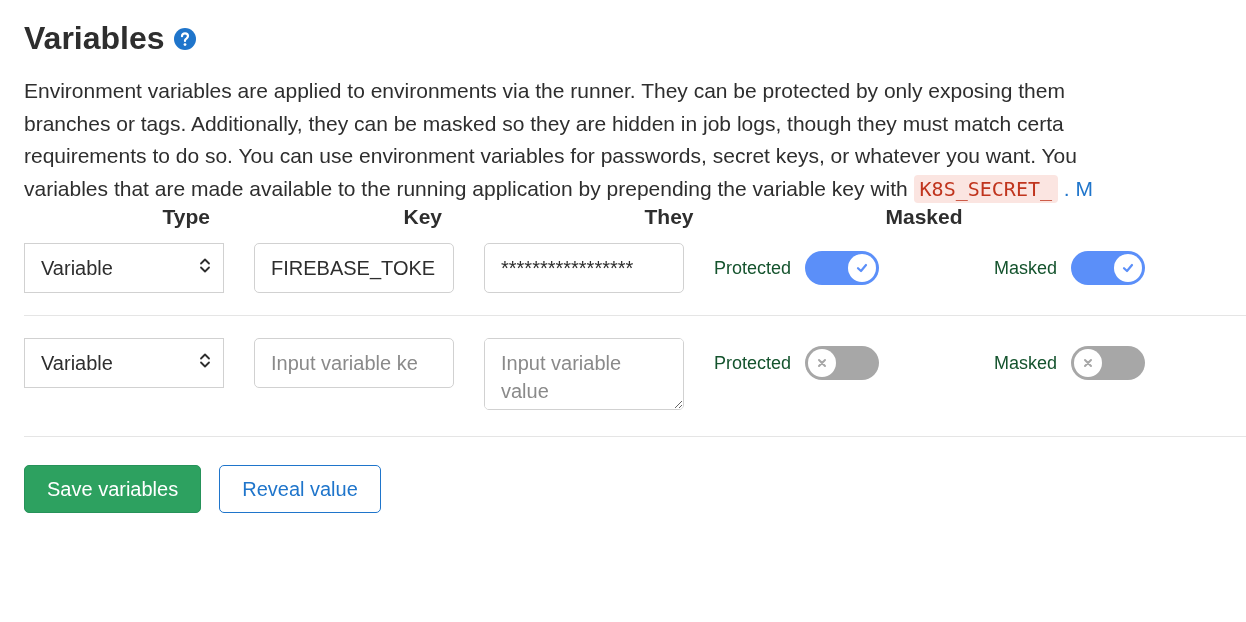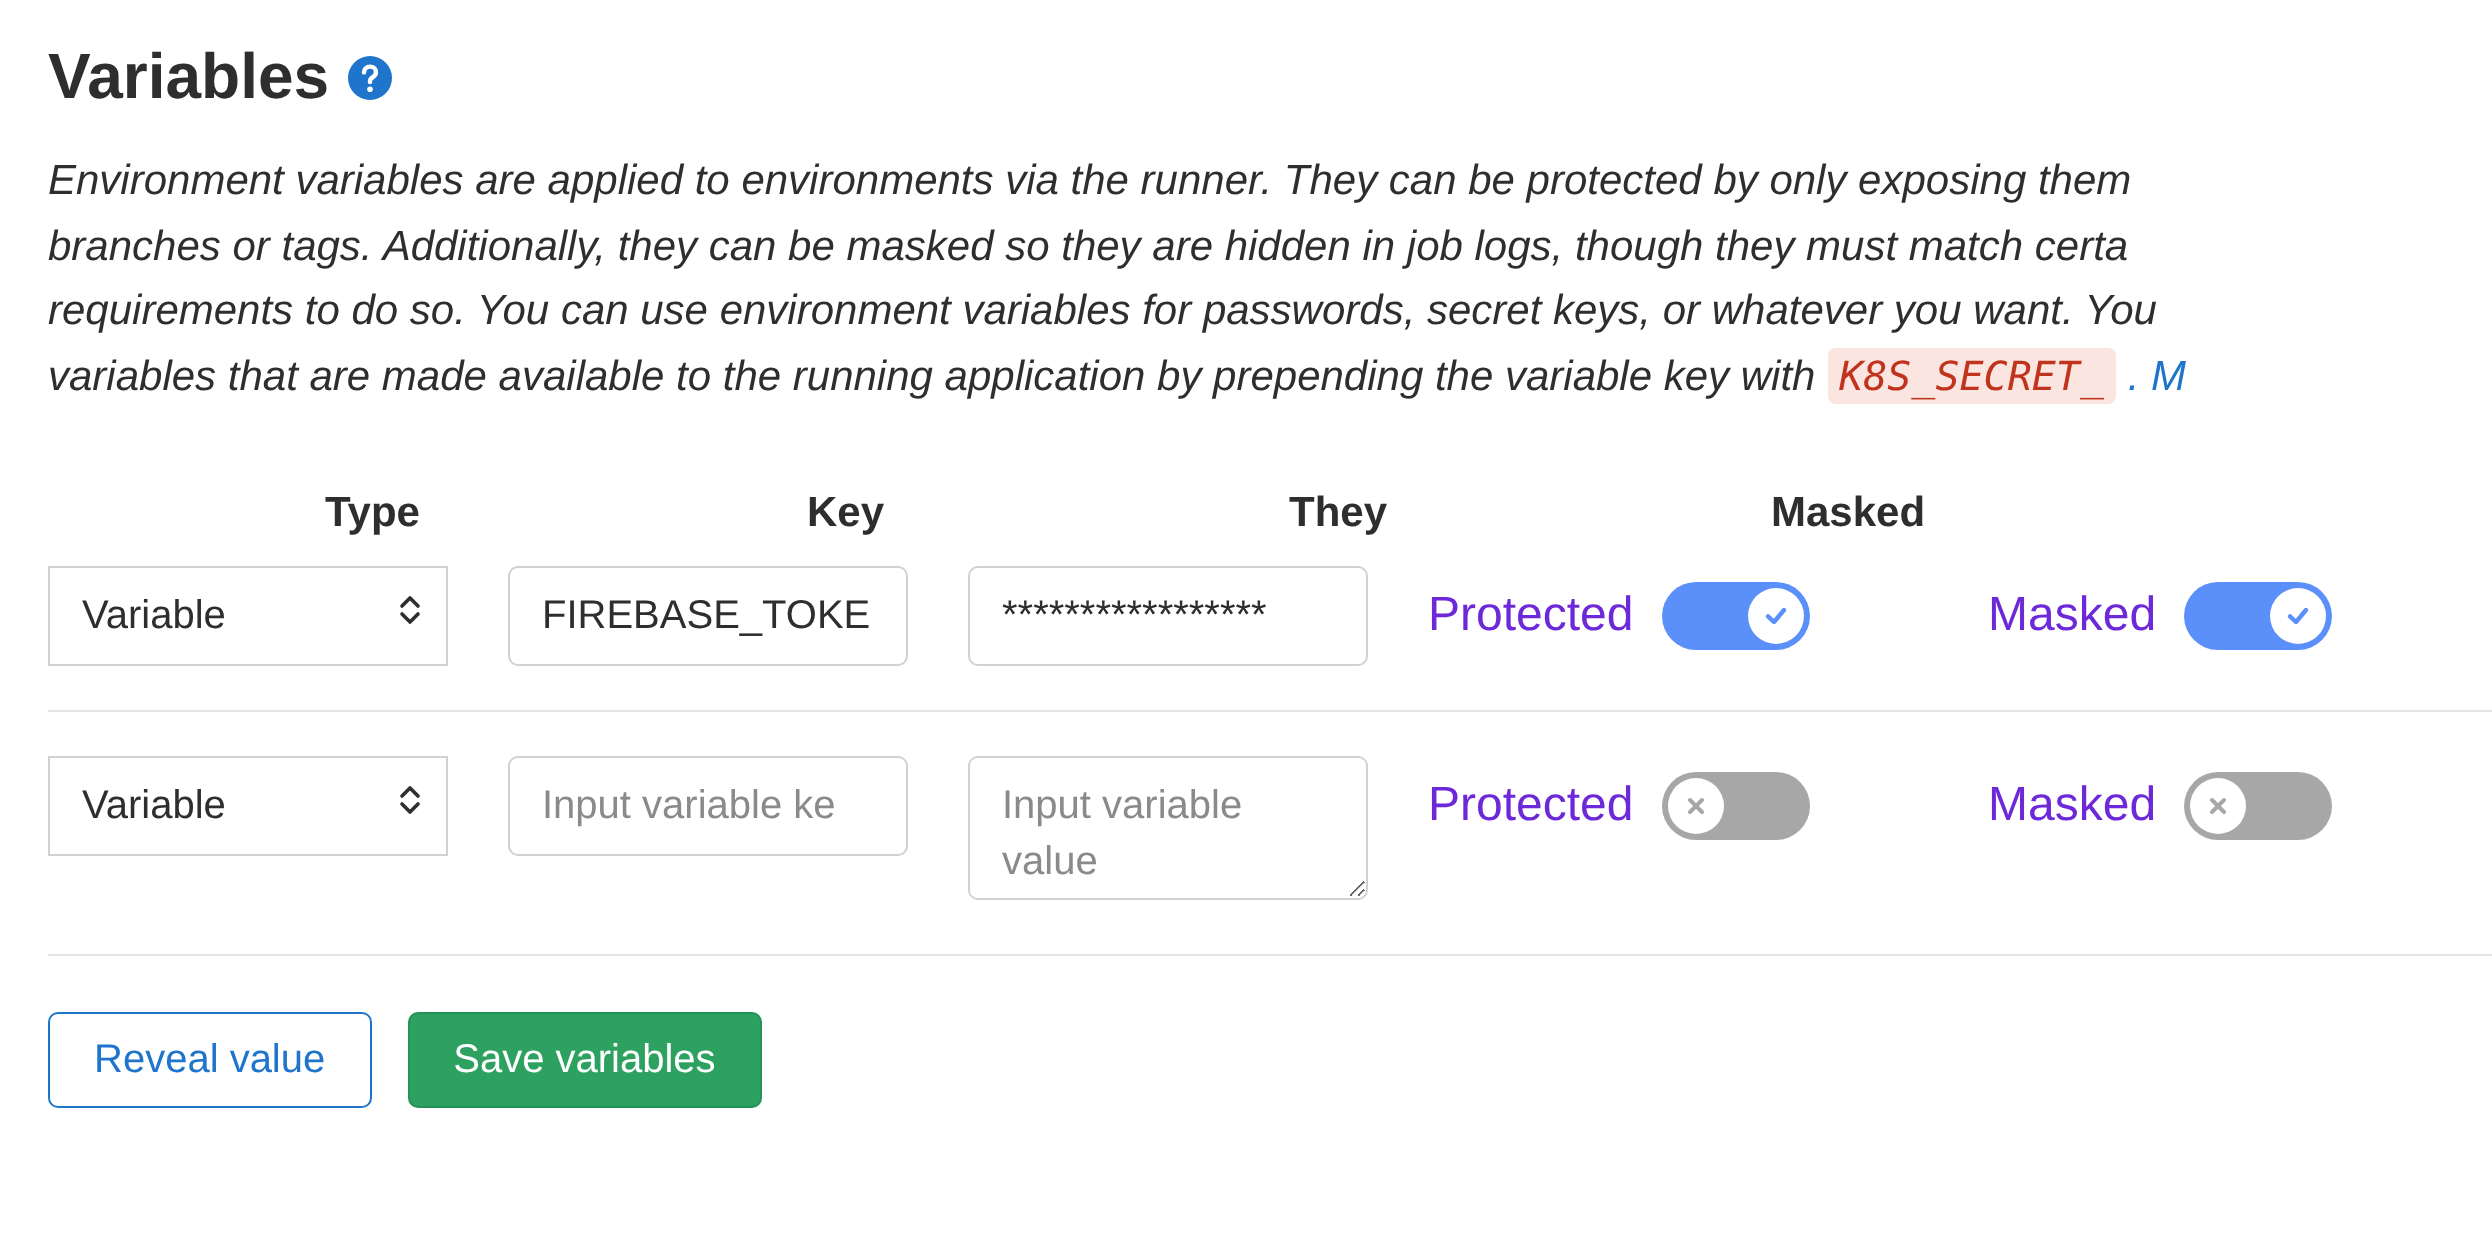--- a/index.html
+++ b/index.html
@@ -26,23 +26,21 @@
       font-weight: 700;
       color: #2e2e2e;
     }
     .help-icon svg {
       display: block;
     }
     .description {
       font-size: 21px;
       line-height: 1.55;
       color: #2e2e2e;
-      margin-bottom: 40px;
       white-space: nowrap;
-      font-style: italic;
     }
     .description .code {
       font-family: ui-monospace, SFMono-Regular, "SF Mono", Menlo, Consolas, monospace;
       background: #fbe5e1;
       color: #c0341d;
       padding: 2px 6px;
       border-radius: 4px;
       font-size: 20px;
     }
     .more-link {
@@ -133,22 +131,22 @@
     }
     .field-textarea::placeholder { color: #8a8a8a; }
 
     .toggle-wrap {
       display: flex;
       align-items: center;
       gap: 14px;
       height: 50px;
     }
     .toggle-label {
-      font-size: 24px;
-      color: #6d28d9;
+      font-size: 18px;
+      color: #14532d;
     }
 
     .toggle {
       position: relative;
       width: 74px;
       height: 34px;
       border-radius: 17px;
       cursor: pointer;
       flex-shrink: 0;
     }
@@ -310,17 +308,17 @@
                 </svg>
             </div>
           </div>
         </div>
       </div>
     </div>
 
   </div>
 
   <div class="actions">
+    <button class="btn btn-primary">Save variables</button>
     <button class="btn btn-outline">Reveal value</button>
-    <button class="btn btn-primary">Save variables</button>
   </div>
 
 </div>
 
 </body></html>

